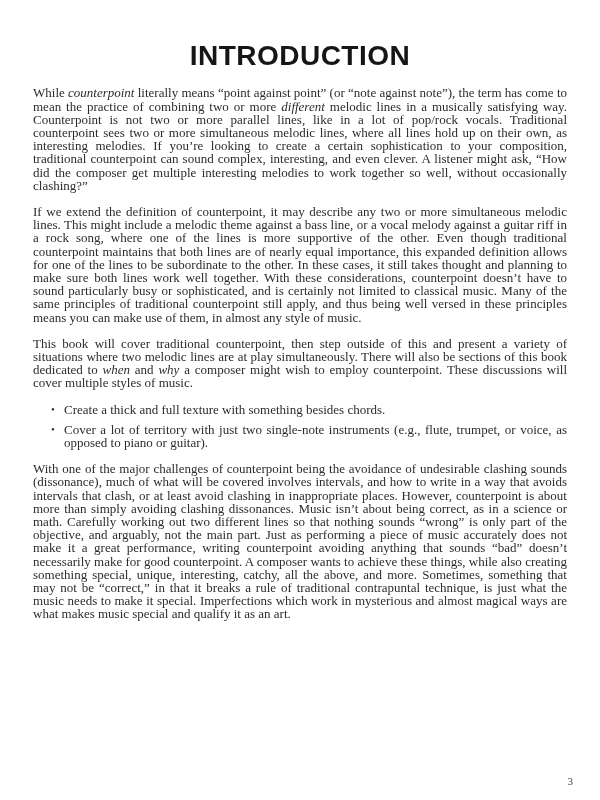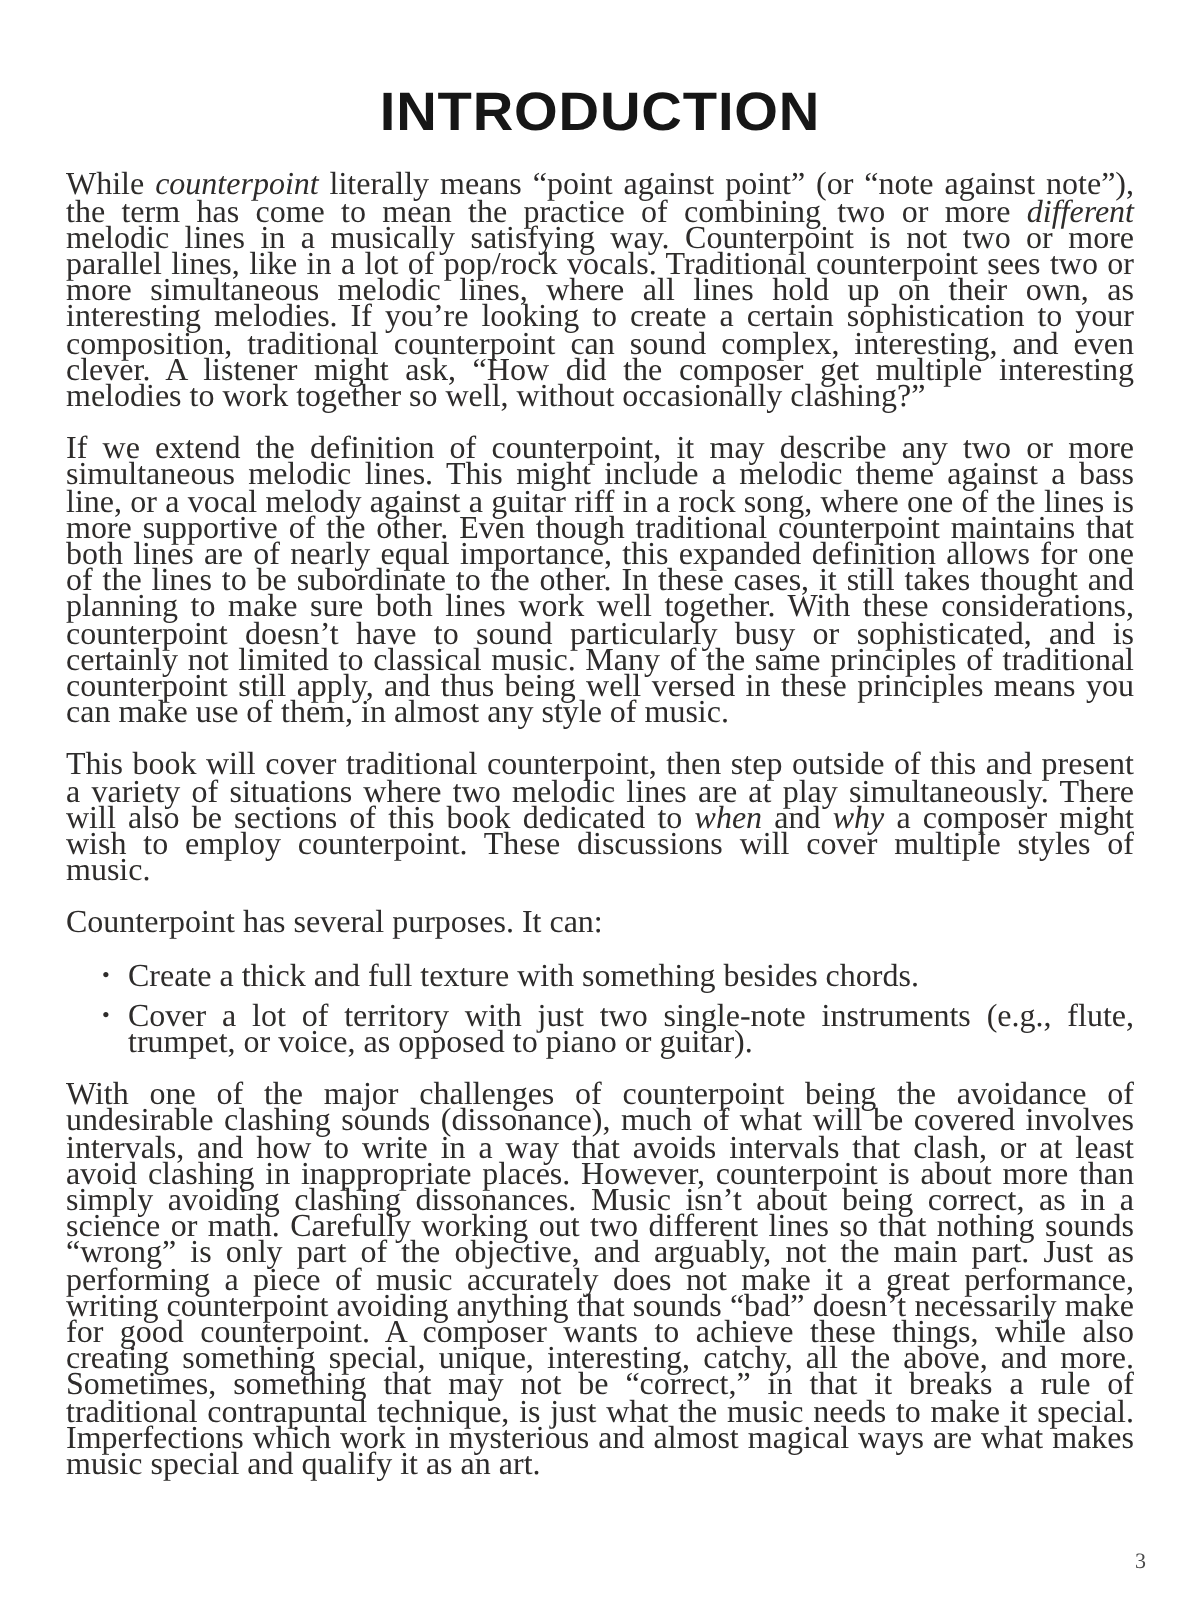--- a/index.html
+++ b/index.html
@@ -30,21 +30,21 @@
     letter-spacing: 0.4px;
     text-align: center;
     color: var(--title-color);
     margin: 0 0 16px 0;
     line-height: 1.05;
     transform: scaleX(1.04);
     transform-origin: center;
   }
   .content {
     font-family: "Liberation Serif", serif;
-    font-size: 16px;
+    font-size: 13px;
     line-height: 13.2px;
     color: var(--body-text);
     text-align: justify;
   }
   .content p.para {
     margin: 0 0 13px 0;
   }
   .content em {
     font-style: italic;
   }
@@ -80,21 +80,20 @@
 </style>
 </head>
 <body>
 
 <div class="page">
   <h1 class="title">INTRODUCTION</h1>
   <div class="content" id="content-area">
       <p class="para"><span>While </span><em>counterpoint</em><span> literally means “point against point” (or “note against note”), the term has come to mean the practice of combining two or more </span><em>different</em><span> melodic lines in a musically satisfying way. Counterpoint is not two or more parallel lines, like in a lot of pop/rock vocals. Traditional counterpoint sees two or more simultaneous melodic lines, where all lines hold up on their own, as interesting melodies. If you’re looking to create a certain sophistication to your composition, traditional counterpoint can sound complex, interesting, and even clever. A listener might ask, “How did the composer get multiple interesting melodies to work together so well, without occasionally clashing?”</span></p>
       <p class="para"><span>If we extend the definition of counterpoint, it may describe any two or more simultaneous melodic lines. This might include a melodic theme against a bass line, or a vocal melody against a guitar riff in a rock song, where one of the lines is more supportive of the other. Even though traditional counterpoint maintains that both lines are of nearly equal importance, this expanded definition allows for one of the lines to be subordinate to the other. In these cases, it still takes thought and planning to make sure both lines work well together. With these considerations, counterpoint doesn’t have to sound particularly busy or sophisticated, and is certainly not limited to classical music. Many of the same principles of traditional counterpoint still apply, and thus being well versed in these principles means you can make use of them, in almost any style of music.</span></p>
       <p class="para"><span>This book will cover traditional counterpoint, then step outside of this and present a variety of situations where two melodic lines are at play simultaneously. There will also be sections of this book dedicated to </span><em>when</em><span> and </span><em>why</em><span> a composer might wish to employ counterpoint. These discussions will cover multiple styles of music.</span></p>
-      <p class="para"><span>Counterpoint has several purposes. It can:</span></p>
       <ul class="bullets">
         <li>Create a thick and full texture with something besides chords.</li>
         <li>Cover a lot of territory with just two single-note instruments (e.g., flute, trumpet, or voice, as opposed to piano or guitar).</li>
       </ul>
       <p class="para"><span>With one of the major challenges of counterpoint being the avoidance of undesirable clashing sounds (dissonance), much of what will be covered involves intervals, and how to write in a way that avoids intervals that clash, or at least avoid clashing in inappropriate places. However, counterpoint is about more than simply avoiding clashing dissonances. Music isn’t about being correct, as in a science or math. Carefully working out two different lines so that nothing sounds “wrong” is only part of the objective, and arguably, not the main part. Just as performing a piece of music accurately does not make it a great performance, writing counterpoint avoiding anything that sounds “bad” doesn’t necessarily make for good counterpoint. A composer wants to achieve these things, while also creating something special, unique, interesting, catchy, all the above, and more. Sometimes, something that may not be “correct,” in that it breaks a rule of traditional contrapuntal technique, is just what the music needs to make it special. Imperfections which work in mysterious and almost magical ways are what makes music special and qualify it as an art.</span></p>
     </div>
   <div class="page-number">3</div>
 </div>
 
 </body></html>

